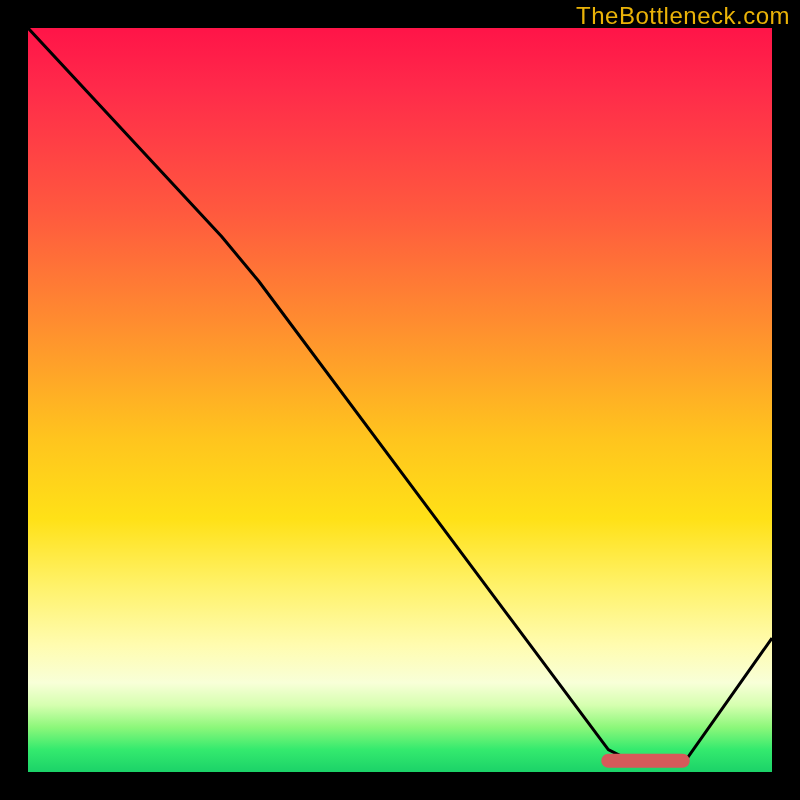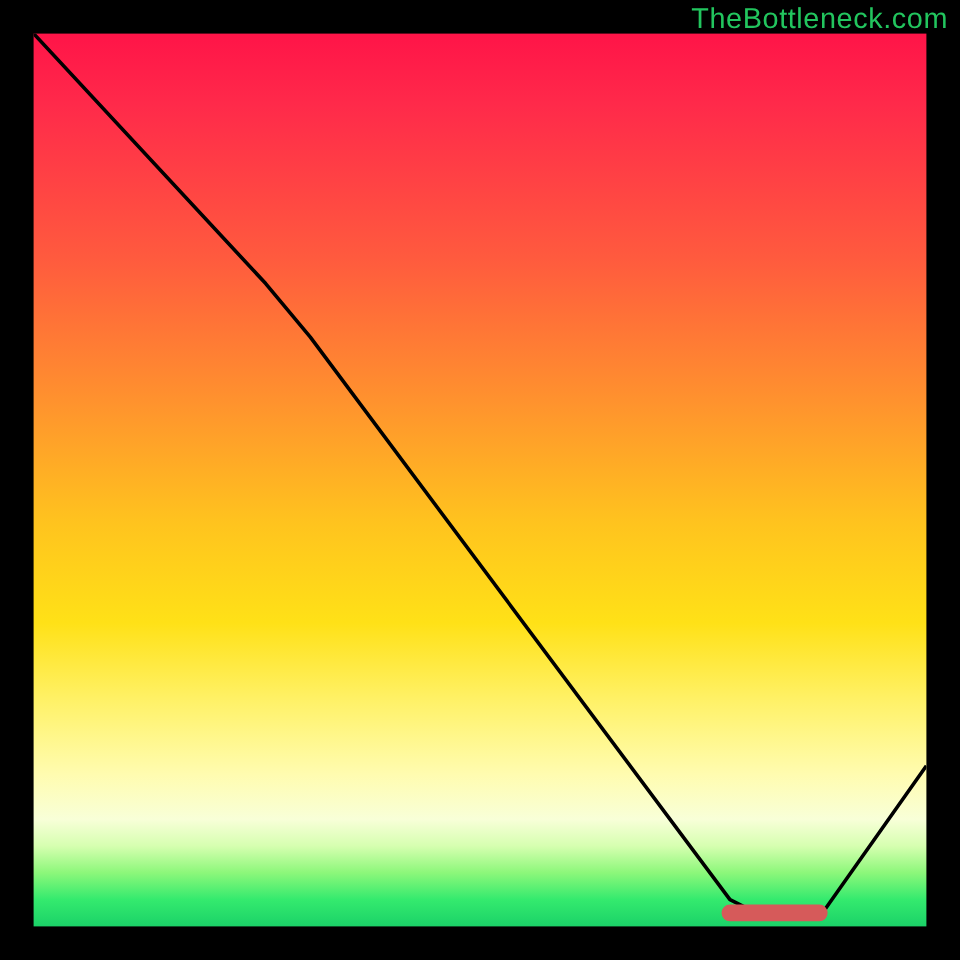--- a/index.html
+++ b/index.html
@@ -13,21 +13,21 @@
   .frame {
     position: relative;
     width: 800px;
     height: 800px;
     background: #000;
   }
   .watermark {
     position: absolute;
     top: 2px;
     right: 10px;
-    color: #22c55e;
+    color: #eab308;
     font-family: Arial, Helvetica, sans-serif;
     font-size: 24px;
     letter-spacing: 0.5px;
   }
   .plot-area {
     position: absolute;
     left: 28px;
     top: 28px;
     width: 744px;
     height: 744px;

